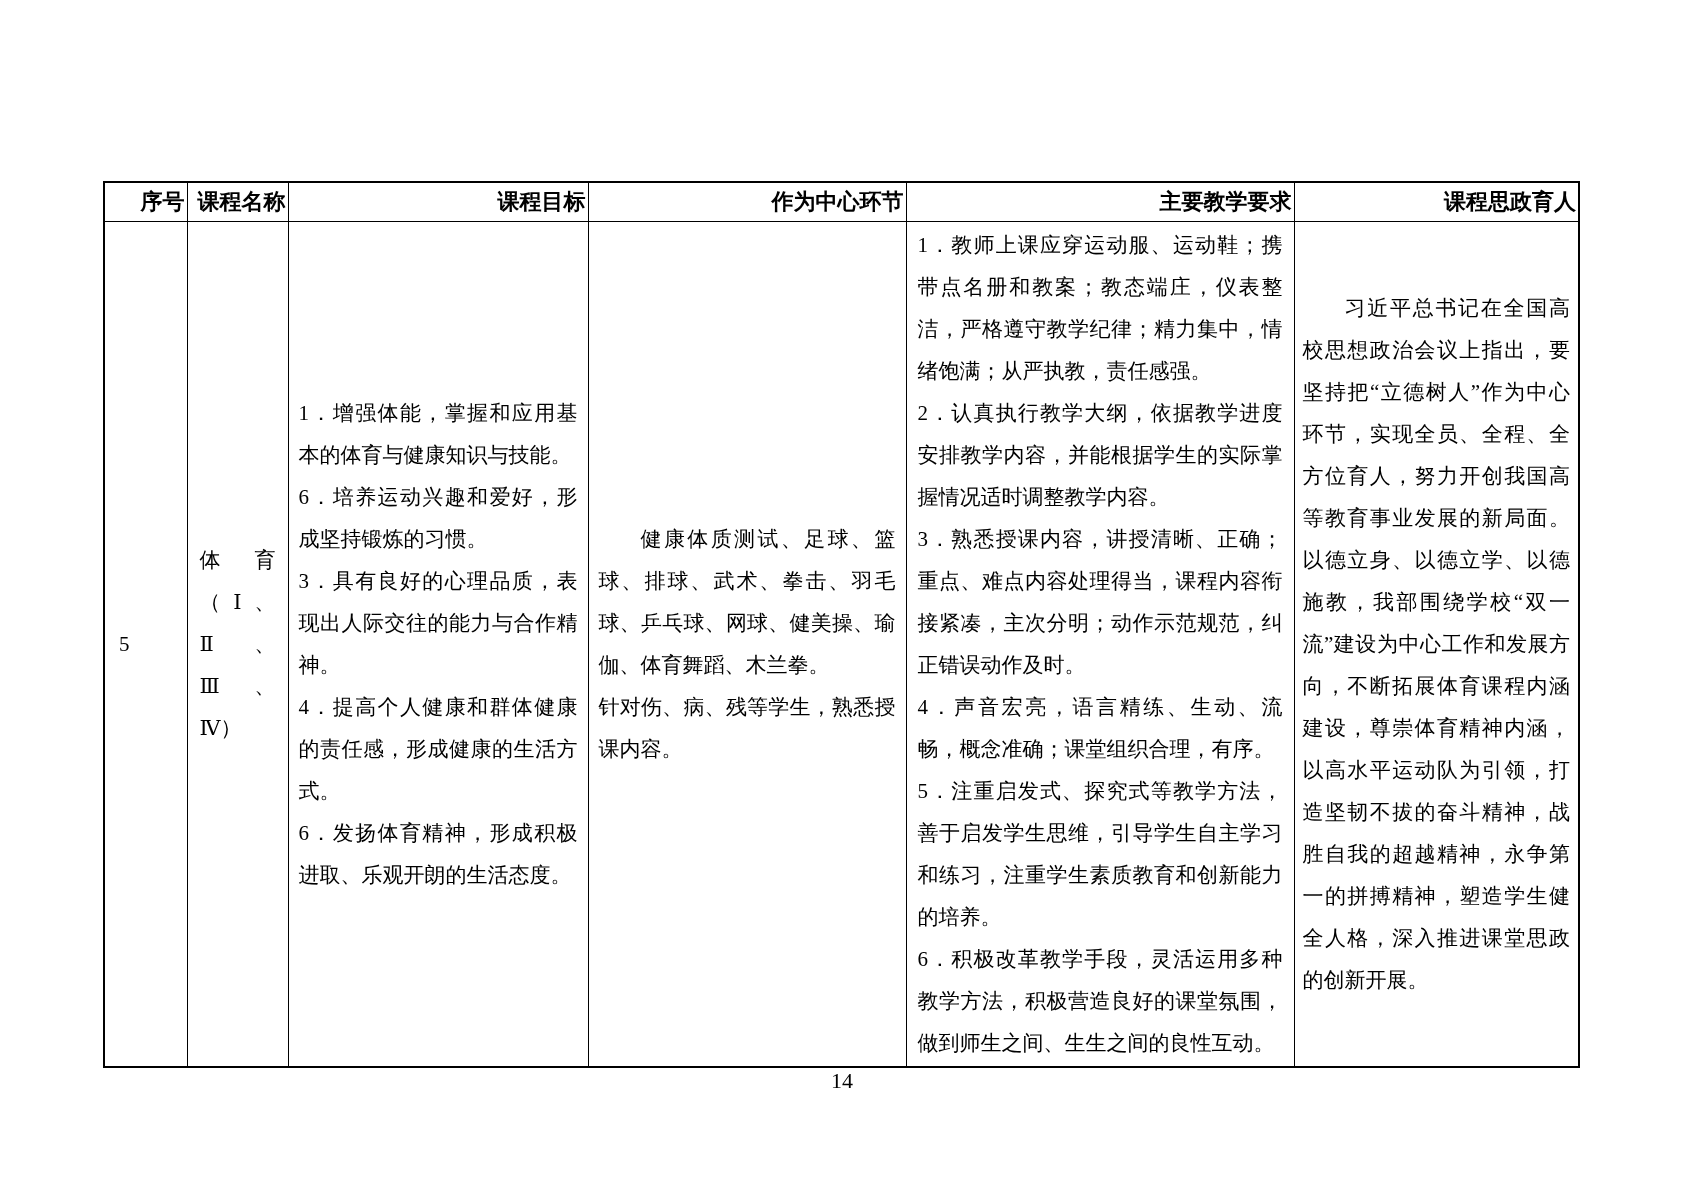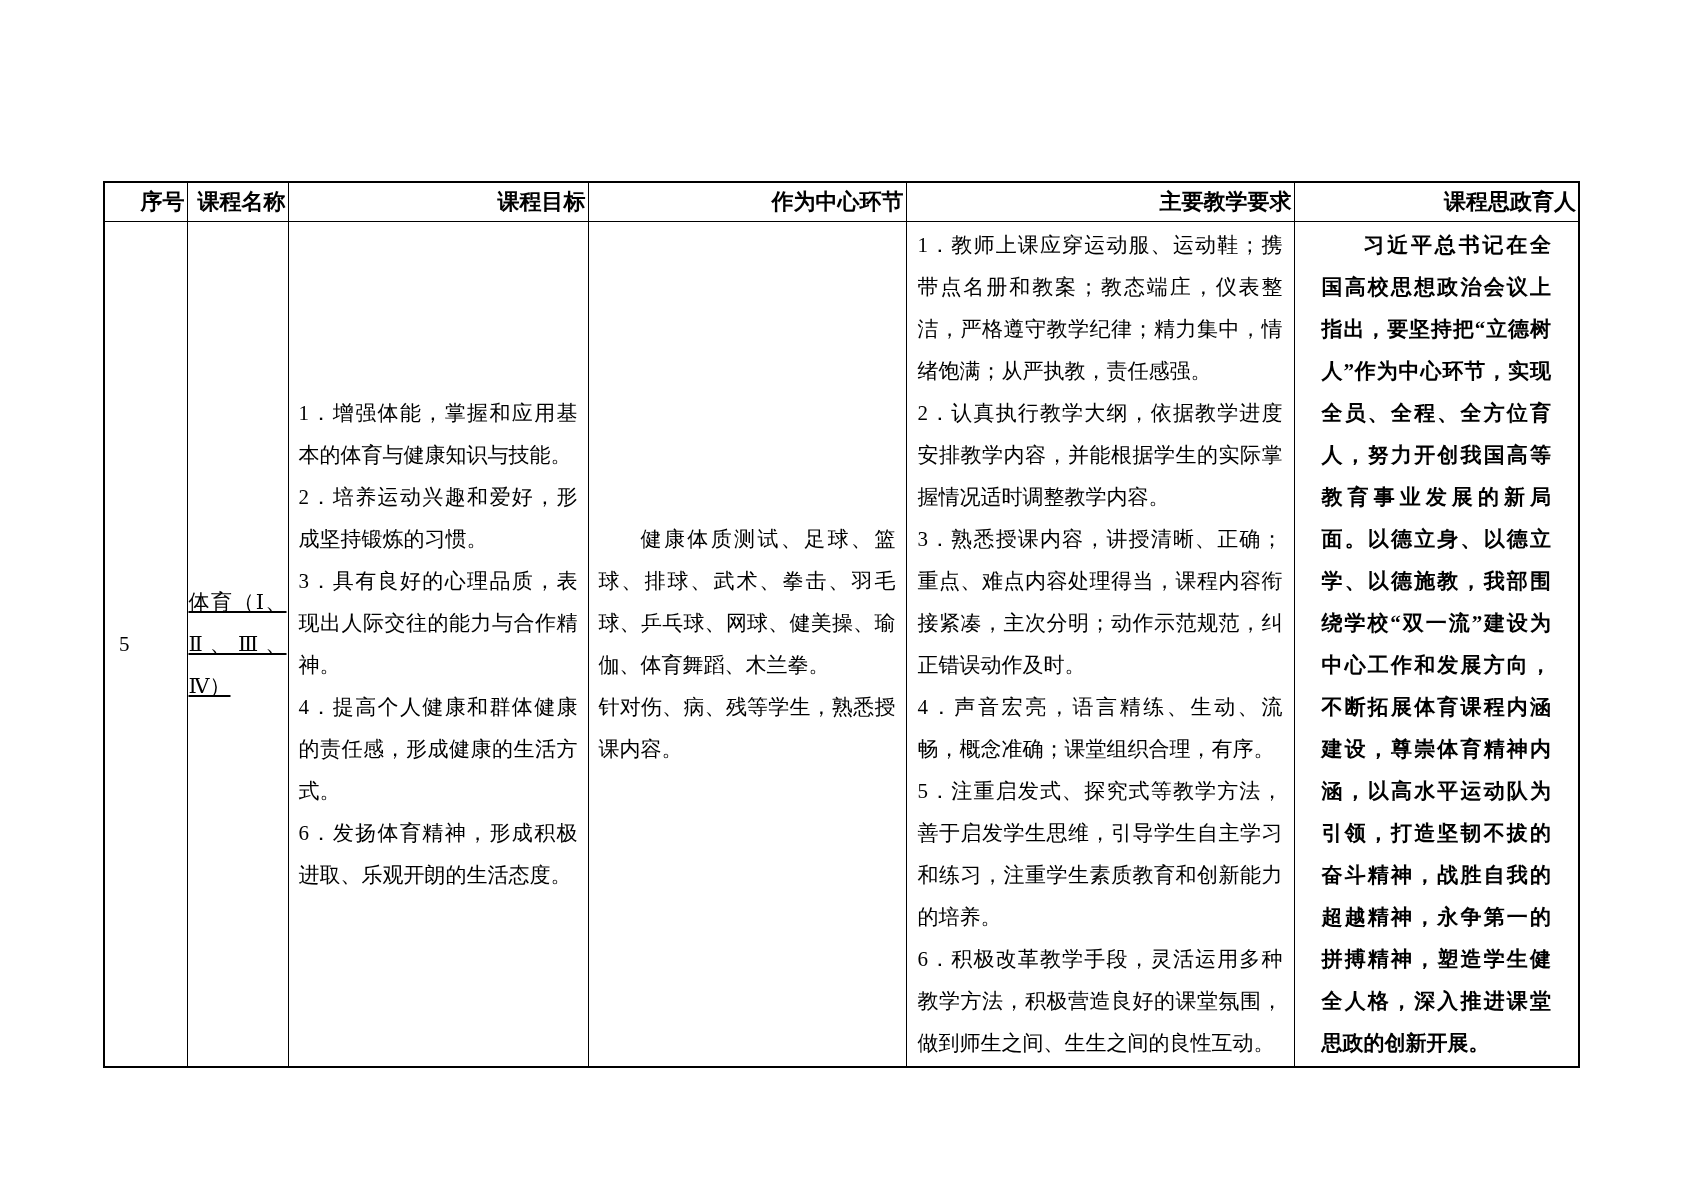--- a/index.html
+++ b/index.html
@@ -47,34 +47,32 @@
   }
   .course-table td p {
     margin: 0;
     text-align: justify;
   }
   td.c-index {
     text-align: left;
     padding-left: 14px;
   }
   td.c-name {
-    padding: 2px 1px;
+    padding: 2px 12px;
     text-align: justify;
-    text-decoration: underline;
   }
   td.c-content p.first,
   td.c-ideology p.first {
     text-indent: 2em;
   }
   td.c-req {
     padding: 2px 11px;
   }
   td.c-ideology {
-    padding: 2px 27px;
-    font-weight: bold;
+    padding: 2px 8px;
   }
   .page-number {
     position: absolute;
     left: 0;
     top: 1066px;
     width: 1684px;
     text-align: center;
     font-size: 22px;
     line-height: 30px;
   }
@@ -102,21 +100,21 @@
         <th>主要教学要求</th>
         <th>课程思政育人</th>
       </tr>
     </thead>
     <tbody>
       <tr>
         <td class="c-index">5</td>
         <td class="c-name">体育（Ⅰ、Ⅱ、Ⅲ、Ⅳ）</td>
         <td class="c-obj">
           <p>1．增强体能，掌握和应用基本的体育与健康知识与技能。</p>
-          <p>2．培养运动兴趣和爱好，形成坚持锻炼的习惯。</p>
+          <p>6．培养运动兴趣和爱好，形成坚持锻炼的习惯。</p>
           <p>3．具有良好的心理品质，表现出人际交往的能力与合作精神。</p>
           <p>4．提高个人健康和群体健康的责任感，形成健康的生活方式。</p>
           <p>6．发扬体育精神，形成积极进取、乐观开朗的生活态度。</p>
         </td>
         <td class="c-content">
           <p class="first">健康体质测试、足球、篮球、排球、武术、拳击、羽毛球、乒乓球、网球、健美操、瑜伽、体育舞蹈、木兰拳。</p>
           <p>针对伤、病、残等学生，熟悉授课内容。</p>
         </td>
         <td class="c-req">
           <p>1．教师上课应穿运动服、运动鞋；携带点名册和教案；教态端庄，仪表整洁，严格遵守教学纪律；精力集中，情绪饱满；从严执教，责任感强。</p>
@@ -126,14 +124,15 @@
           <p>5．注重启发式、探究式等教学方法，善于启发学生思维，引导学生自主学习和练习，注重学生素质教育和创新能力的培养。</p>
           <p>6．积极改革教学手段，灵活运用多种教学方法，积极营造良好的课堂氛围，做到师生之间、生生之间的良性互动。</p>
         </td>
         <td class="c-ideology">
           <p class="first">习近平总书记在全国高校思想政治会议上指出，要坚持把“立德树人”作为中心环节，实现全员、全程、全方位育人，努力开创我国高等教育事业发展的新局面。以德立身、以德立学、以德施教，我部围绕学校“双一流”建设为中心工作和发展方向，不断拓展体育课程内涵建设，尊崇体育精神内涵，以高水平运动队为引领，打造坚韧不拔的奋斗精神，战胜自我的超越精神，永争第一的拼搏精神，塑造学生健全人格，深入推进课堂思政的创新开展。</p>
         </td>
       </tr>
     </tbody>
   </table>
 
+  <div class="page-number">14</div>
 
 </div>
 
 </body></html>

